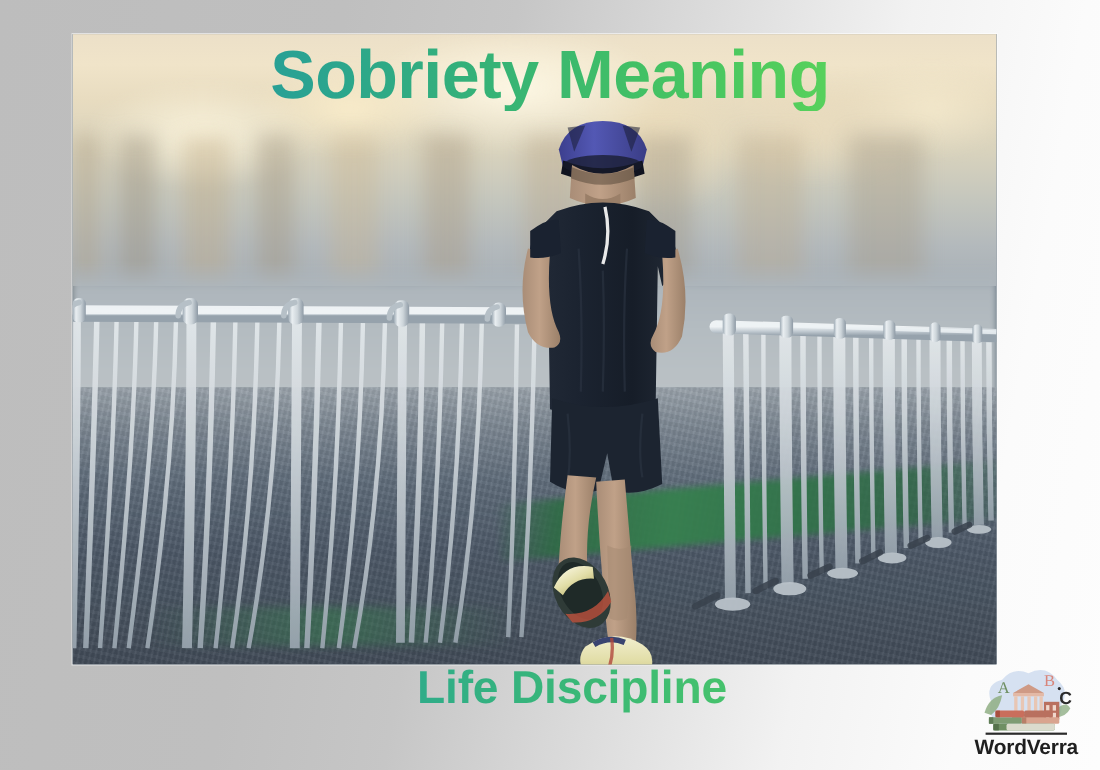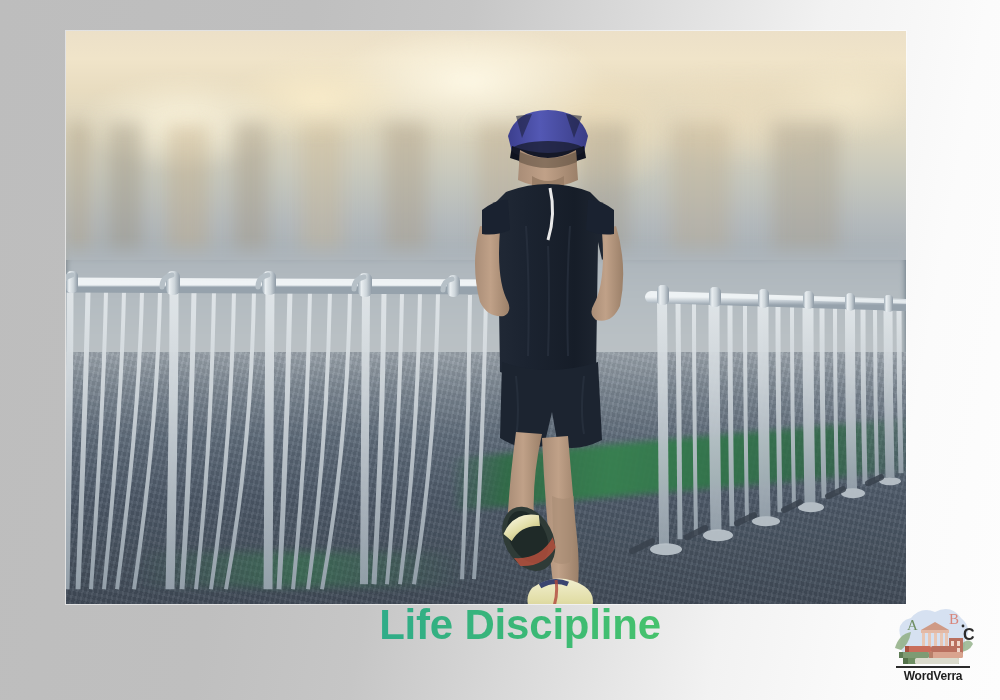--- a/index.html
+++ b/index.html
@@ -212,21 +212,21 @@
     top: 608px;
     width: 110px;
     height: 82px;
   }
   #logo .logo-mark { position:absolute; left:5px; top:0; width:92px; height:58px; }
   #logo .logo-rule {
     position:absolute; left:16px; top:58px; width:74px; height:2px; background:#2b2b2b;
   }
   #logo .logo-word {
     position:absolute; left:0; top:61px; width:106px;
-    text-align:center; font-size:12px; font-weight:700; color:#1f1f1f;
+    text-align:center; font-size:19px; font-weight:700; color:#1f1f1f;
     letter-spacing:-0.2px;
   }
 </style>
 </head>
 <body>
 
 <div id="canvas">
 
   <div id="photo" role="img" aria-label="Man running on a waterfront promenade at sunset beside a curved metal railing">
 
@@ -464,20 +464,21 @@
 
       <g transform="translate(84,498)">
         <path d="M2 14 q 26 -18 52 -2 q 12 8 8 22 q -34 12 -62 2 q -6 -12 2 -22 z" fill="url(#shoeG)"></path>
         <path d="M0 34 q 32 14 64 0 l 2 8 q -34 14 -68 0 z" fill="#2a3138"></path>
         <path d="M10 12 q 14 -8 28 -2" stroke="#3a4470" stroke-width="5" fill="none"></path>
         <path d="M26 6 q 2 14 -2 26" stroke="#b0473c" stroke-width="3" fill="none" opacity="0.8"></path>
       </g>
     </svg>
   </div>
 
+  <div id="headline">Sobriety Meaning</div>
   <div id="subline">Life Discipline</div>
 
   <div id="logo">
     <svg class="logo-mark" viewBox="0 0 92 58">
 
       <path d="M16 30 q -6 -16 10 -20 q 10 -12 24 -6 q 16 -8 26 6 q 12 10 4 22 q 2 14 -14 18 q -22 8 -40 0 q -14 -4 -10 -20 z" fill="#cfdcee" opacity="0.85"></path>
 
       <path d="M10 40 q 4 -14 16 -16 q -2 12 -10 18 z" fill="#8fae84" opacity="0.85"></path>
       <path d="M74 38 q 10 -10 14 -2 q -4 8 -14 8 z" fill="#8fae84" opacity="0.8"></path>
 

